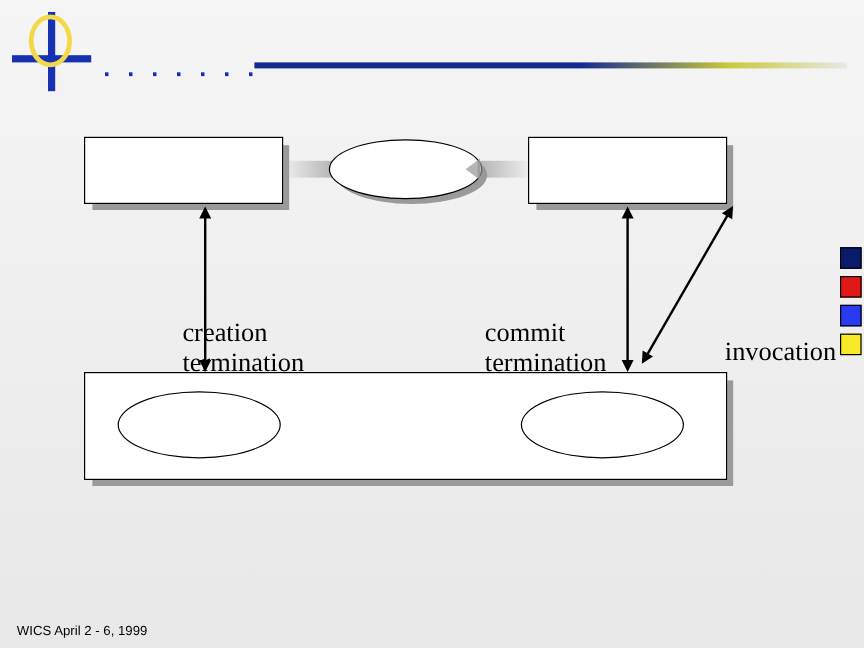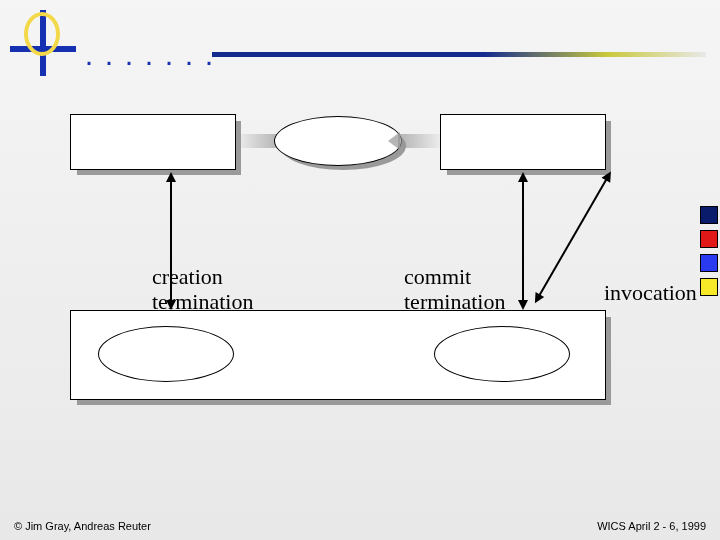--- a/index.html
+++ b/index.html
@@ -173,15 +173,14 @@
 
 <div class="varrow va1"></div>
 <div class="varrow va2"></div>
 <div class="diag-wrap"></div>
 
 <div class="shadowbox box-bottom"></div>
 <div class="shadowoval oval-bl"></div>
 <div class="shadowoval oval-br"></div>
 
 <div class="footer">
-  <span class="left">© Jim Gray, Andreas Reuter</span>
   <span class="right">WICS April 2 - 6, 1999</span>
 </div>
 
 </body></html>

